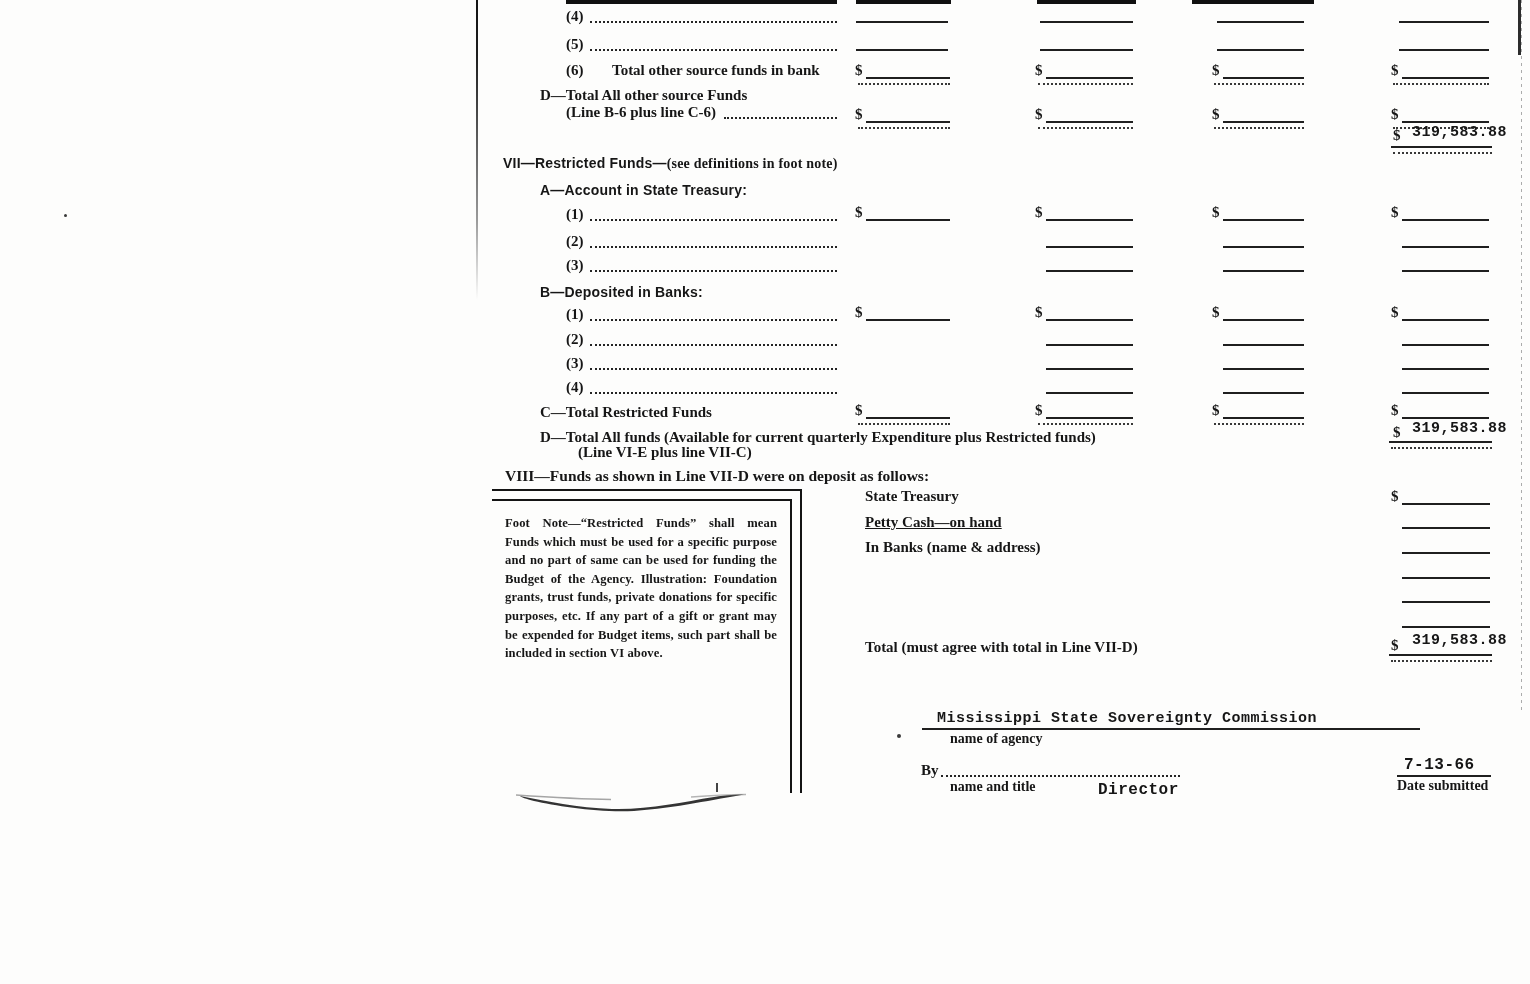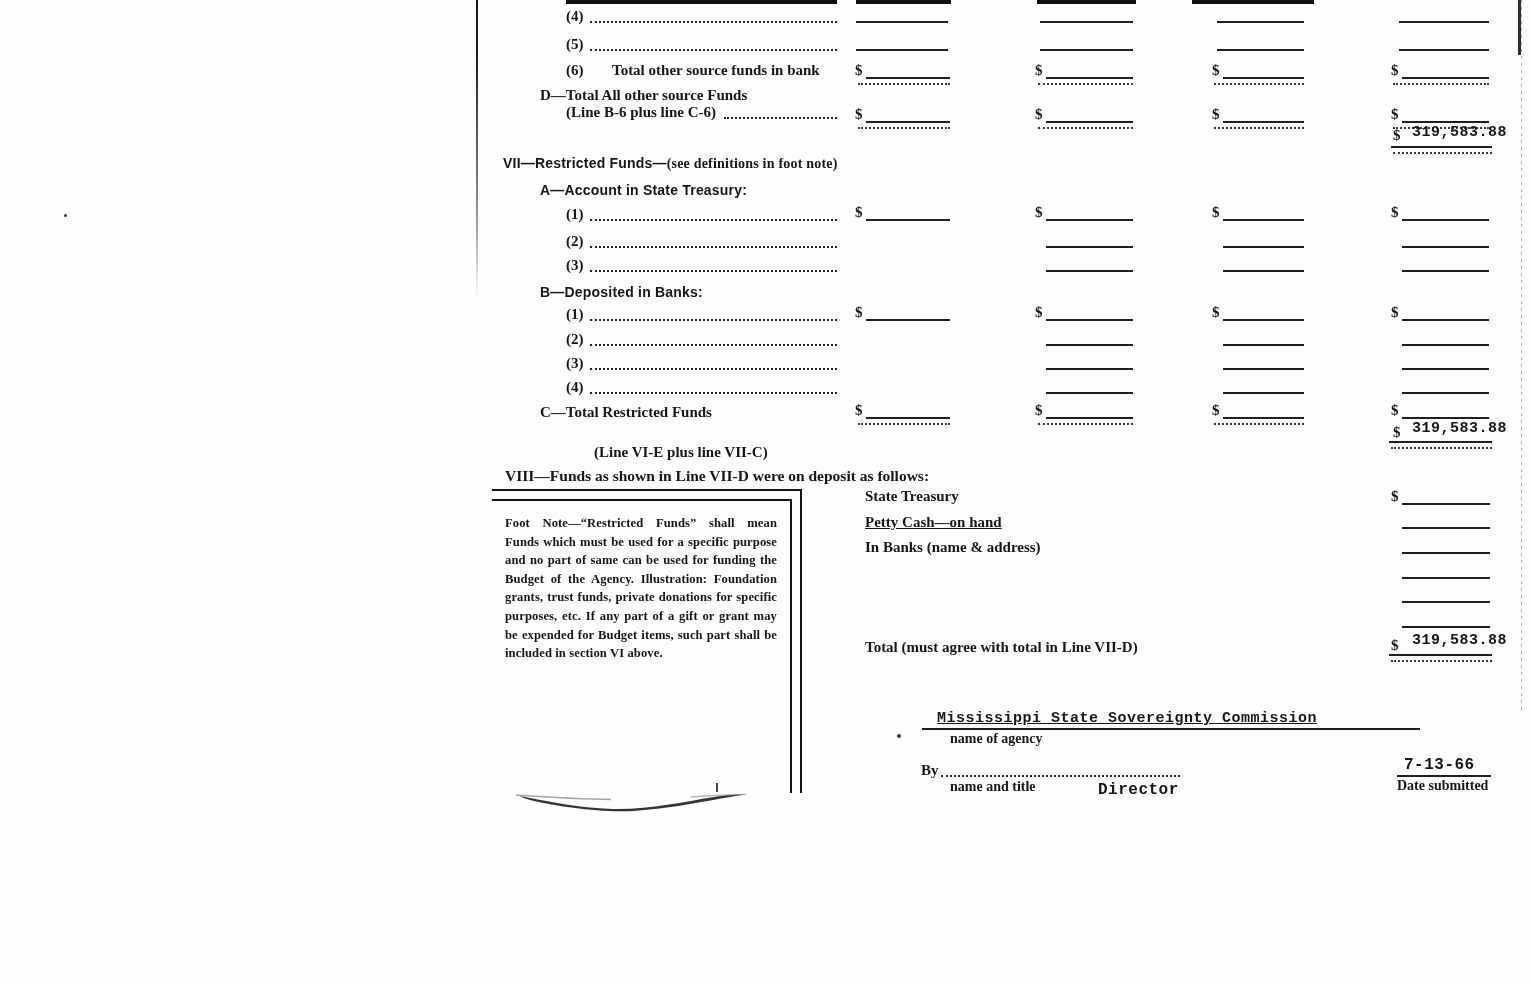--- a/index.html
+++ b/index.html
@@ -157,21 +157,22 @@
   <div class="sub" style="left:858px;top:423px;width:92px;"></div>
   <span class="ds" style="left:1035px;top:402px;">$</span>
   <div class="hl" style="left:1046px;top:417px;width:87px;"></div>
   <div class="sub" style="left:1038px;top:423px;width:95px;"></div>
   <span class="ds" style="left:1212px;top:402px;">$</span>
   <div class="hl" style="left:1223px;top:417px;width:81px;"></div>
   <div class="sub" style="left:1214px;top:423px;width:90px;"></div>
   <span class="ds" style="left:1391px;top:402px;">$</span>
   <div class="hl" style="left:1402px;top:417px;width:87px;"></div>
 
-  <span class="t ser" style="left:578px;top:444px;margin-left:16px;">(Line VI-E plus line VII-C)</span>
+  <span class="t ser" style="left:540px;top:429px;">D—Total All funds (Available for current quarterly Expenditure plus Restricted funds)</span>
+  <span class="t ser" style="left:578px;top:444px;">(Line VI-E plus line VII-C)</span>
   <span class="ds" style="left:1393px;top:424px;">$</span>
   <span class="t mono" style="left:1412px;top:420px;">319,583.88</span>
   <div class="hl" style="left:1389px;top:441px;width:103px;"></div>
   <div class="sub" style="left:1391px;top:447px;width:101px;"></div>
 
   <span class="t ser" style="left:505px;top:467px;font-size:15.5px;">VIII—Funds as shown in Line VII-D were on deposit as follows:</span>
 
   <div class="footbox-line" style="left:492px;top:489px;width:310px;height:2px;"></div>
   <div class="footbox-line" style="left:492px;top:499px;width:300px;height:2px;"></div>
   <div class="footbox-line" style="left:800px;top:489px;width:2px;height:304px;"></div>
@@ -190,21 +191,21 @@
   <div class="hl" style="left:1402px;top:601px;width:88px;"></div>
   <div class="hl" style="left:1402px;top:626px;width:88px;"></div>
 
   <span class="t ser" style="left:865px;top:639px;">Total (must agree with total in Line VII-D)</span>
   <span class="ds" style="left:1391px;top:637px;">$</span>
   <span class="t mono" style="left:1412px;top:632px;">319,583.88</span>
   <div class="hl" style="left:1389px;top:654px;width:103px;"></div>
   <div class="sub" style="left:1391px;top:660px;width:101px;"></div>
 
 
-  <span class="t mono" style="left:937px;top:710px;font-size:15px;text-decoration:underline;">Mississippi State Sovereignty Commission</span>
+  <span class="t mono" style="left:937px;top:710px;font-size:15px;">Mississippi State Sovereignty Commission</span>
   <div class="hl" style="left:922px;top:728px;width:498px;"></div>
   <span class="t ser14" style="left:950px;top:731px;">name of agency</span>
   <div class="speck" style="left:897px;top:734px;width:4px;height:4px;"></div>
 
   <span class="t ser" style="left:921px;top:762px;">By</span>
   <div class="dotl" style="left:941px;top:775px;width:239px;"></div>
   <span class="t ser14" style="left:950px;top:779px;">name and title</span>
   <span class="t mono" style="left:1098px;top:781px;font-size:16px;">Director</span>
 
   <span class="t mono" style="left:1404px;top:756px;font-size:16px;">7-13-66</span>

